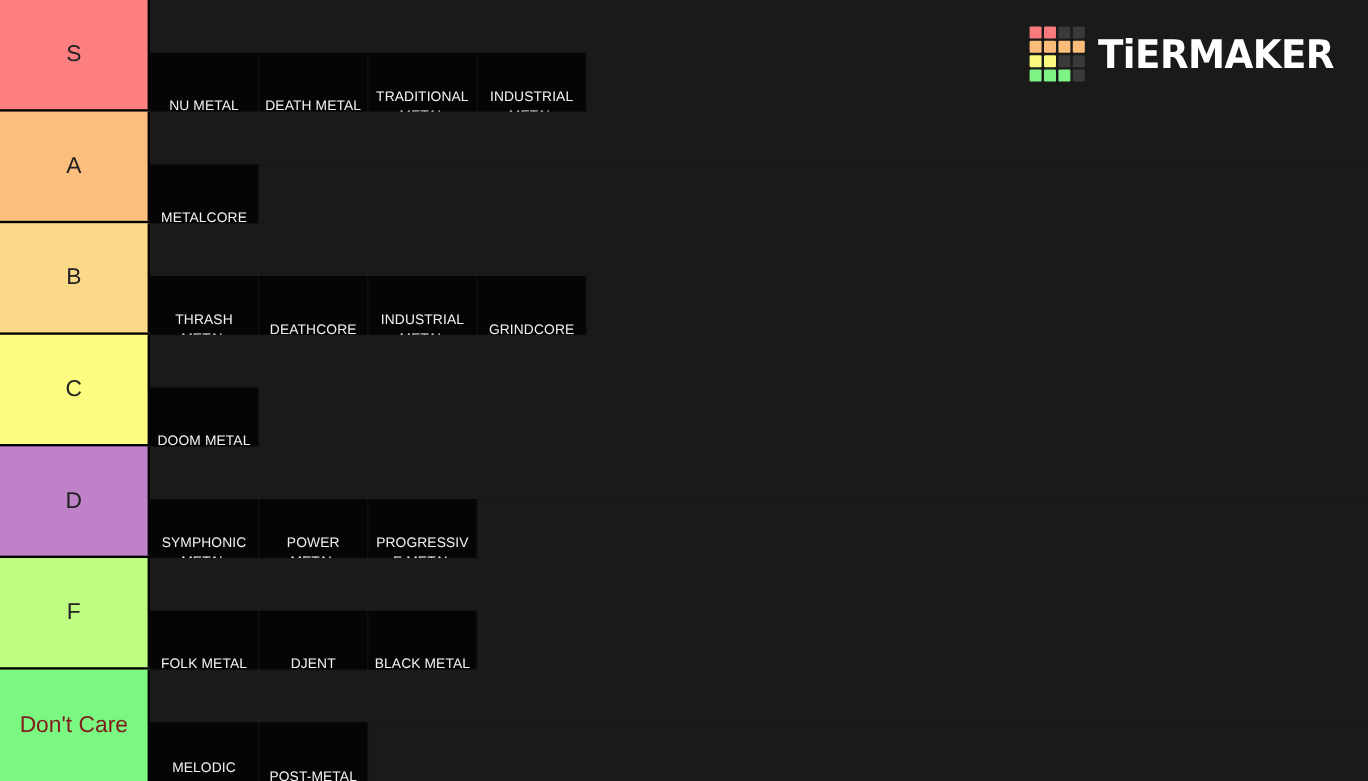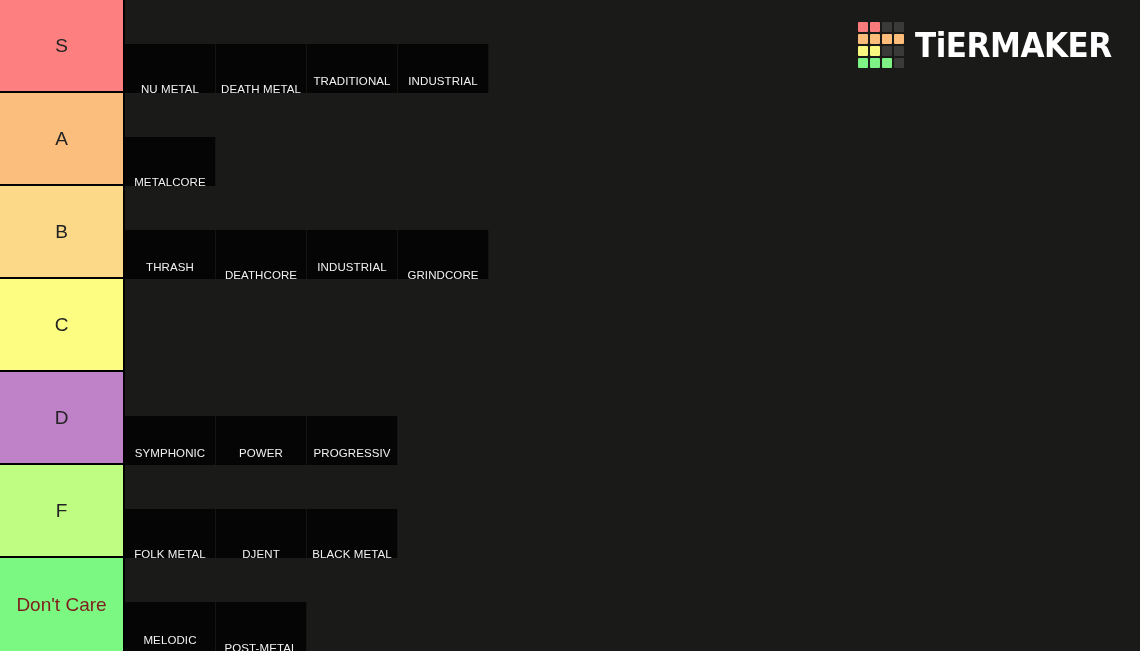--- a/index.html
+++ b/index.html
@@ -171,20 +171,21 @@
           <div class="tier-item">THRASH METAL</div>
           <div class="tier-item">DEATHCORE</div>
           <div class="tier-item">INDUSTRIAL METAL</div>
           <div class="tier-item">GRINDCORE</div>
           <div class="tier-filler"></div>
         </div>
       </div>
       <div class="tier-row">
         <div class="tier-label" style="background: rgb(253, 253, 129); color: rgb(34, 34, 34);">C</div>
         <div class="tier-items">
+          <div class="tier-item">DOOM METAL</div>
           <div class="tier-filler"></div>
         </div>
       </div>
       <div class="tier-row">
         <div class="tier-label" style="background: rgb(191, 130, 201); color: rgb(34, 34, 34);">D</div>
         <div class="tier-items">
           <div class="tier-item">SYMPHONIC METAL</div>
           <div class="tier-item">POWER METAL</div>
           <div class="tier-item">PROGRESSIVE METAL</div>
           <div class="tier-filler"></div>

